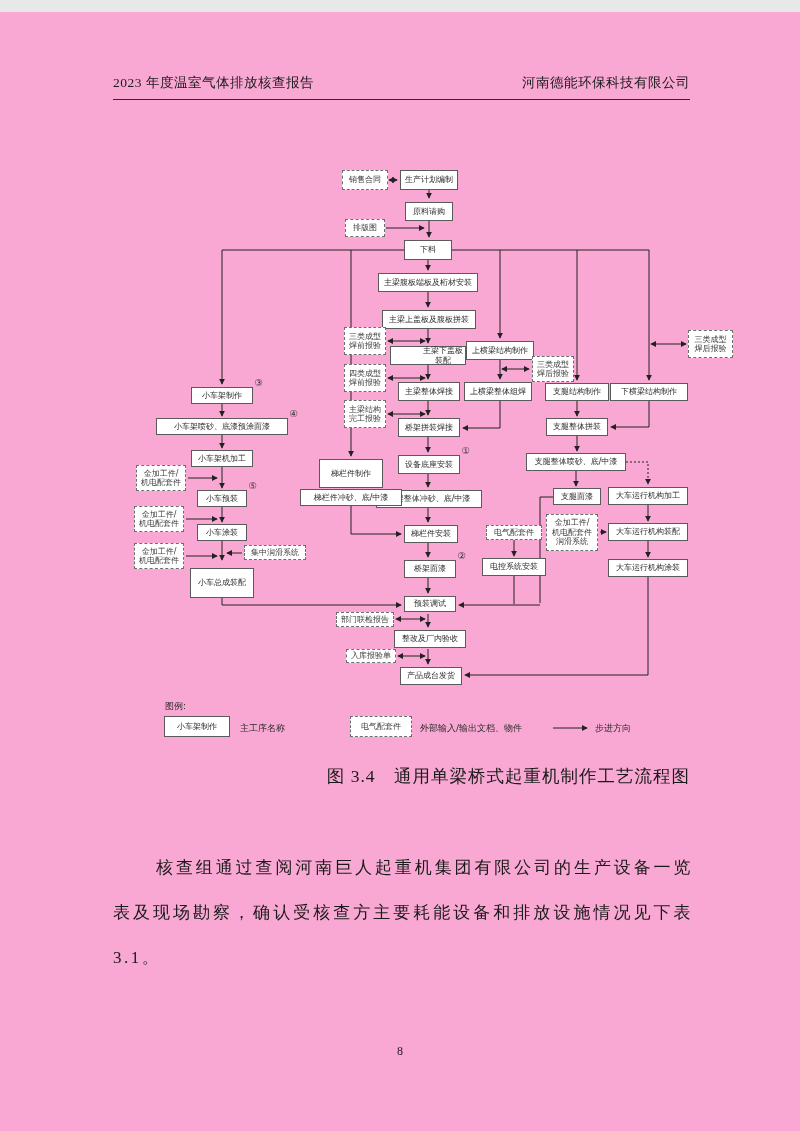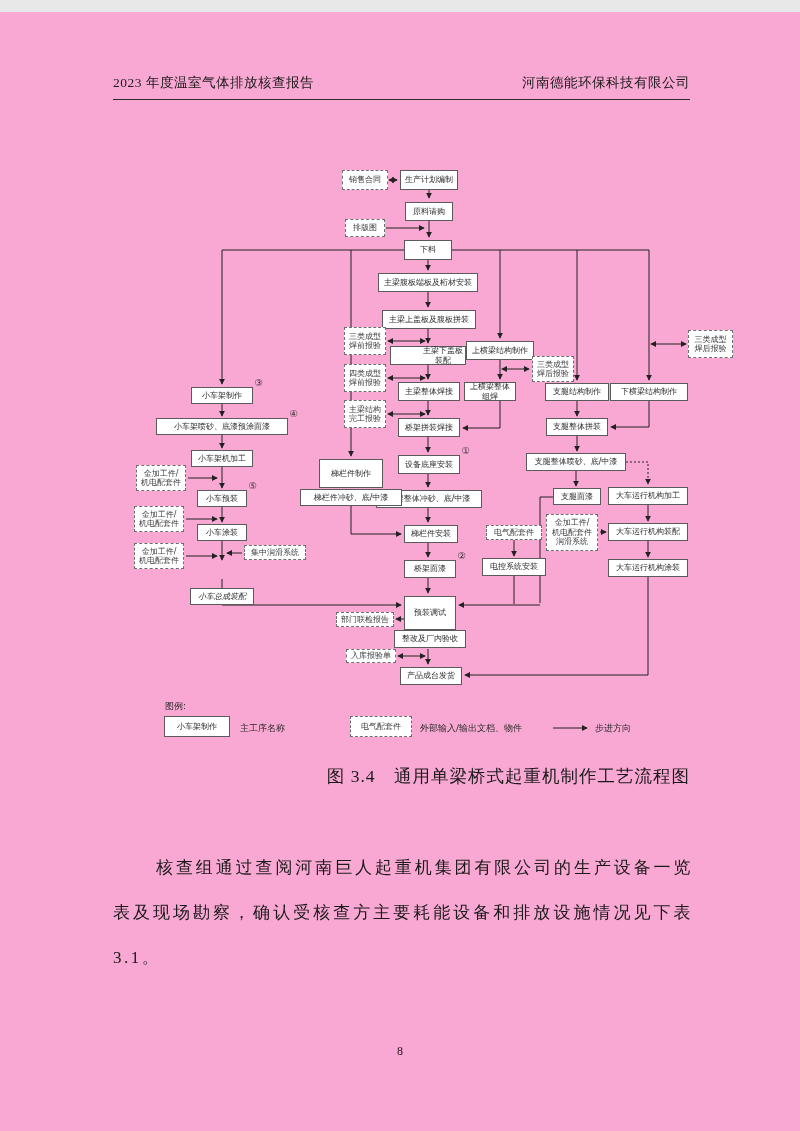--- a/index.html
+++ b/index.html
@@ -128,44 +128,44 @@
         <div class="node external" style="left: 344px; top: 352px; width: 42px; height: 28px;">四类成型
 焊前报验</div>
         <div class="node" style="left: 398px; top: 370px; width: 62px; height: 19px;">主梁整体焊接</div>
         <div class="node external" style="left: 344px; top: 388px; width: 42px; height: 28px;">主梁结构
 完工报验</div>
         <div class="node" style="left: 398px; top: 406px; width: 62px; height: 19px;">桥架拼装焊接</div>
         <div class="node" style="left: 398px; top: 443px; width: 62px; height: 19px;">设备底座安装<span class="badge">①</span></div>
         <div class="node" style="left: 376px; top: 478px; width: 106px; height: 18px;">桥架整体冲砂、底/中漆</div>
         <div class="node" style="left: 404px; top: 513px; width: 54px; height: 18px;">梯栏件安装</div>
         <div class="node" style="left: 404px; top: 548px; width: 52px; height: 18px;">桥架面漆<span class="badge">②</span></div>
-        <div class="node" style="left: 404px; top: 584px; width: 52px; height: 34px;">预装调试</div>
+        <div class="node" style="left: 404px; top: 584px; width: 52px; height: 16px;">预装调试</div>
         <div class="node external" style="left: 336px; top: 600px; width: 58px; height: 15px;">部门联检报告</div>
         <div class="node" style="left: 394px; top: 618px; width: 72px; height: 18px;">整改及厂内验收</div>
         <div class="node external" style="left: 346px; top: 637px; width: 50px; height: 14px;">入库报验单</div>
         <div class="node" style="left: 400px; top: 655px; width: 62px; height: 18px;">产品成台发货</div>
         <div class="node" style="left: 319px; top: 447px; width: 64px; height: 29px;">梯栏件制作</div>
         <div class="node" style="left: 300px; top: 477px; width: 102px; height: 17px;">梯栏件冲砂、底/中漆</div>
         <div class="node" style="left: 191px; top: 375px; width: 62px; height: 17px;">小车架制作<span class="badge">③</span></div>
         <div class="node" style="left: 156px; top: 406px; width: 132px; height: 17px;">小车架喷砂、底漆预涂面漆<span class="badge">④</span></div>
         <div class="node" style="left: 191px; top: 438px; width: 62px; height: 17px;">小车架机加工</div>
         <div class="node external" style="left: 136px; top: 453px; width: 50px; height: 26px;">金加工件/
 机电配套件</div>
         <div class="node" style="left: 197px; top: 478px; width: 50px; height: 17px;">小车预装<span class="badge">⑤</span></div>
         <div class="node external" style="left: 134px; top: 494px; width: 50px; height: 26px;">金加工件/
 机电配套件</div>
         <div class="node" style="left: 197px; top: 512px; width: 50px; height: 17px;">小车涂装</div>
         <div class="node external" style="left: 134px; top: 531px; width: 50px; height: 26px;">金加工件/
 机电配套件</div>
         <div class="node external" style="left: 244px; top: 533px; width: 62px; height: 15px;">集中润滑系统</div>
-        <div class="node" style="left: 190px; top: 576px; width: 64px; height: 17px; font-style: italic;">小车总成装配</div>
+        <div class="node" style="left: 190px; top: 556px; width: 64px; height: 30px;">小车总成装配</div>
         <div class="node" style="left: 466px; top: 329px; width: 68px; height: 19px;">上横梁结构制作</div>
         <div class="node external" style="left: 532px; top: 344px; width: 42px; height: 26px;">三类成型
 焊后报验</div>
-        <div class="node" style="left: 464px; top: 370px; width: 52px; height: 19px;">上横梁整体组焊</div>
+        <div class="node" style="left: 464px; top: 370px; width: 68px; height: 19px;">上横梁整体组焊</div>
         <div class="node" style="left: 545px; top: 371px; width: 64px; height: 18px;">支腿结构制作</div>
         <div class="node" style="left: 546px; top: 406px; width: 62px; height: 18px;">支腿整体拼装</div>
         <div class="node" style="left: 526px; top: 441px; width: 100px; height: 18px;">支腿整体喷砂、底/中漆</div>
         <div class="node" style="left: 553px; top: 476px; width: 48px; height: 17px;">支腿面漆</div>
         <div class="node external" style="left: 546px; top: 502px; width: 52px; height: 37px;">金加工件/
 机电配套件
 润滑系统</div>
         <div class="node" style="left: 610px; top: 371px; width: 78px; height: 18px;">下横梁结构制作</div>
         <div class="node" style="left: 608px; top: 475px; width: 80px; height: 18px;">大车运行机构加工</div>
         <div class="node" style="left: 608px; top: 511px; width: 80px; height: 18px;">大车运行机构装配</div>

